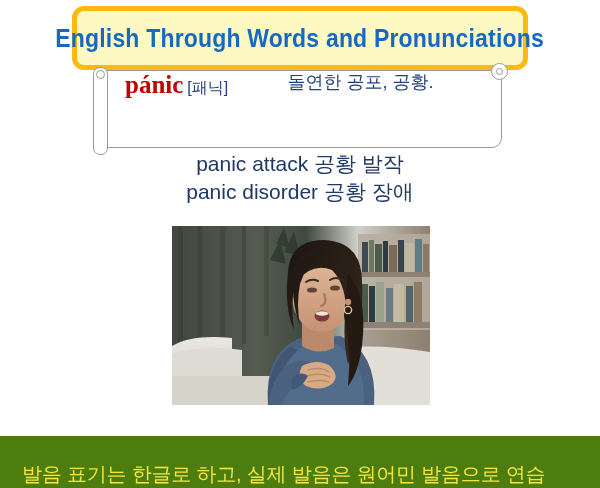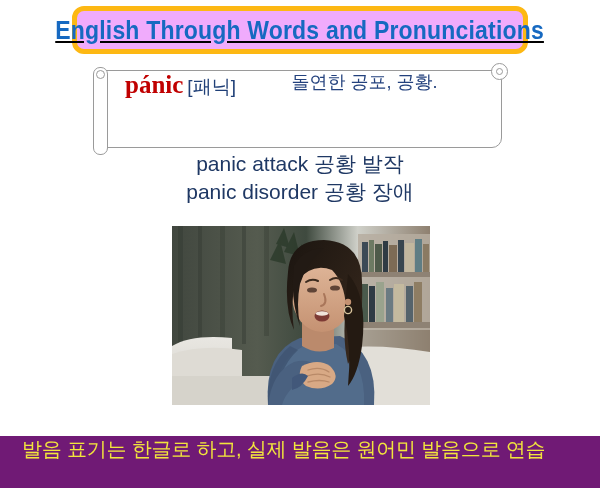--- a/index.html
+++ b/index.html
@@ -19,28 +19,27 @@
   .banner-wrap {
     position: absolute;
     left: 0; right: 0;
     top: 6px;
     display: flex;
     justify-content: center;
   }
   .banner {
     box-sizing: border-box;
     width: 456px;
-    height: 48px;
-    background: #f0abfc;
+    height: 64px;
+    background: #fef9c3;
     border: 5px solid #fdb813;
     border-radius: 12px;
     display: flex;
     align-items: center;
     justify-content: center;
-    text-decoration: underline;
   }
   .banner-title {
     color: #1669c1;
     font-weight: bold;
     font-size: 25px;
     letter-spacing: 0.2px;
     white-space: nowrap;
     transform: scaleX(0.92);
     font-family: "Liberation Sans Narrow", "Liberation Sans", sans-serif;
   }
@@ -115,21 +114,21 @@
     white-space: nowrap;
   }
   .headword {
     color: #c00000;
     font-weight: bold;
     font-size: 25px;
     font-family: "Liberation Serif", "DejaVu Serif", serif;
   }
   .pron {
     color: #1f3f77;
-    font-size: 19px;
+    font-size: 16px;
     margin-left: 4px;
   }
   .defs {
     flex: 1 1 auto;
     text-align: center;
     padding-right: 14px;
     padding-left: 6px;
   }
   .def-line {
     color: #23417d;
@@ -168,23 +167,23 @@
     height: 179px;
   }
 
   
   .bottom-bar {
     position: absolute;
     left: 0;
     bottom: 0;
     width: 600px;
     height: 52px;
-    background: #701a75;
-    display: flex;
-    align-items: flex-start;
+    background: #4d7c0f;
+    display: flex;
+    align-items: flex-end;
   }
   .bottom-bar-text {
     color: #f2e53c;
     font-size: 20px;
     padding-left: 22px;
     white-space: nowrap;
     letter-spacing: -0.2px;
   }
 </style>
 </head>

